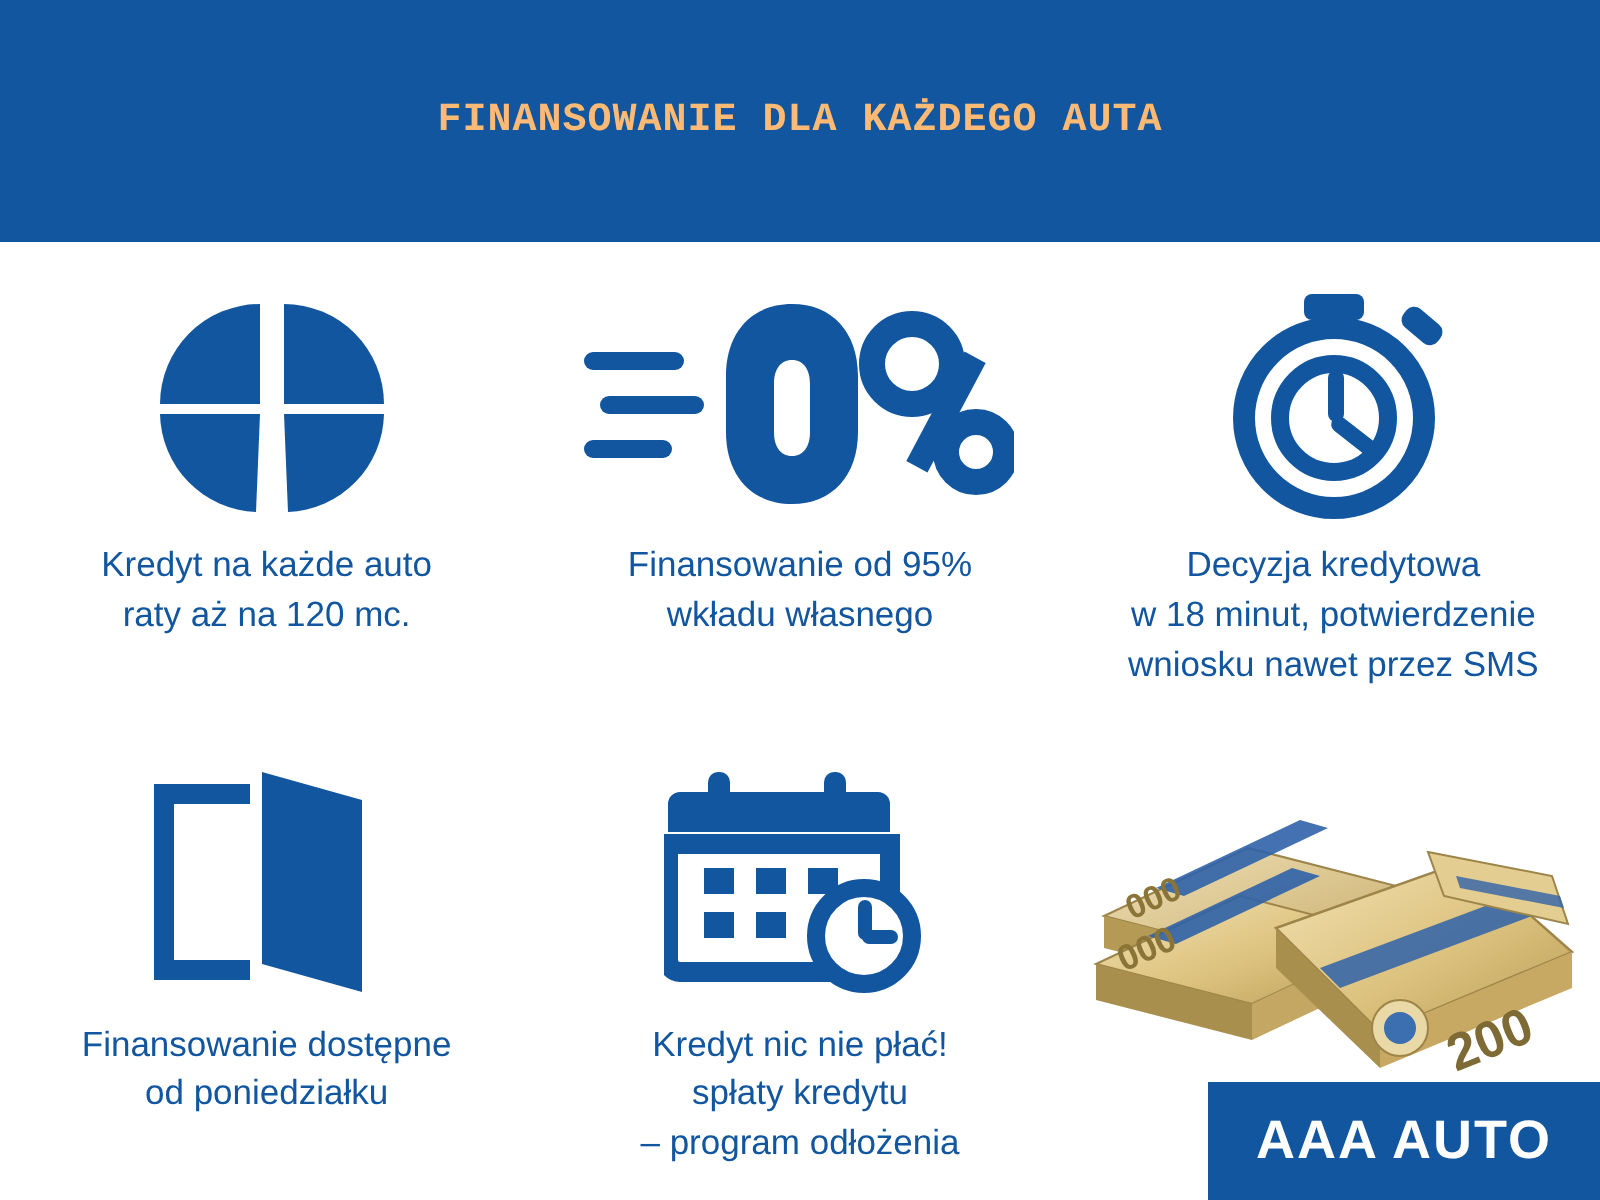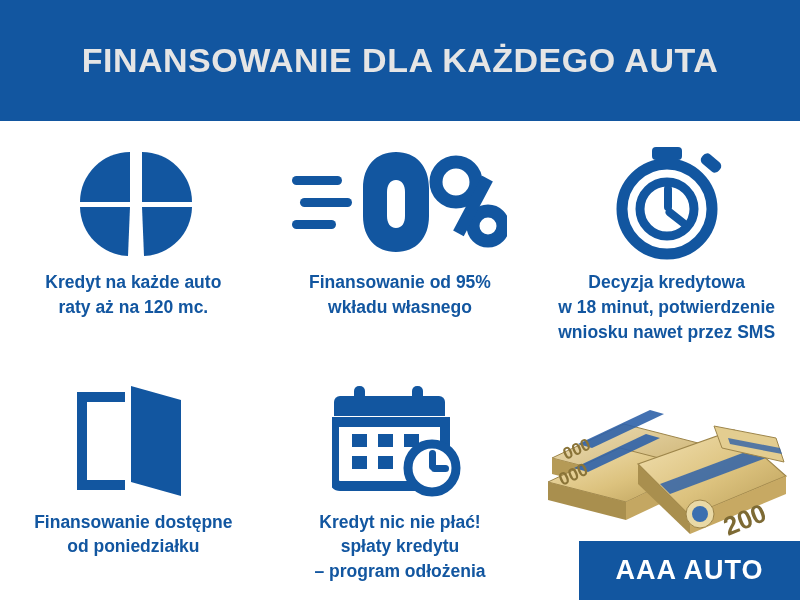--- a/index.html
+++ b/index.html
@@ -29,26 +29,27 @@
     width: 800px;
     height: 121px;
     background: #1256a0;
     display: flex;
     flex-direction: column;
     align-items: center;
     justify-content: center;
     text-align: center;
   }
   .header-line {
-    color: #e5e5e5;
+    color: #fdba74;
     font-weight: bold;
-    font-size: 34px;
+    font-size: 20px;
     letter-spacing: 0.5px;
     line-height: 1.28;
     white-space: nowrap;
+    font-family: Liberation Mono, monospace;
   }
   
   .grid {
     position: absolute;
     left: 0;
     top: 121px;
     width: 800px;
     height: 479px;
     display: grid;
     grid-template-columns: 1fr 1fr 1fr;
@@ -74,40 +75,39 @@
     color: #1256a0;
     font-size: 17.5px;
     line-height: 1.42;
     text-align: center;
     font-weight: normal;
     padding: 0 6px;
   }
   .cell-text .ln {
     display: block;
     white-space: nowrap;
-    font-weight: bold;
   }
   
   .money-cell {
     align-items: center;
     justify-content: center;
     padding-top: 0;
   }
   .money-art {
     position: relative;
     width: 250px;
     height: 190px;
     margin-top: 2px;
   }
   
   .logo-box {
     position: absolute;
     right: 0;
     bottom: 0;
-    width: 221px;
+    width: 196px;
     height: 59px;
     background: #1256a0;
     display: flex;
     align-items: center;
     justify-content: center;
   }
   .logo-text {
     color: #ffffff;
     font-weight: bold;
     font-size: 27px;

